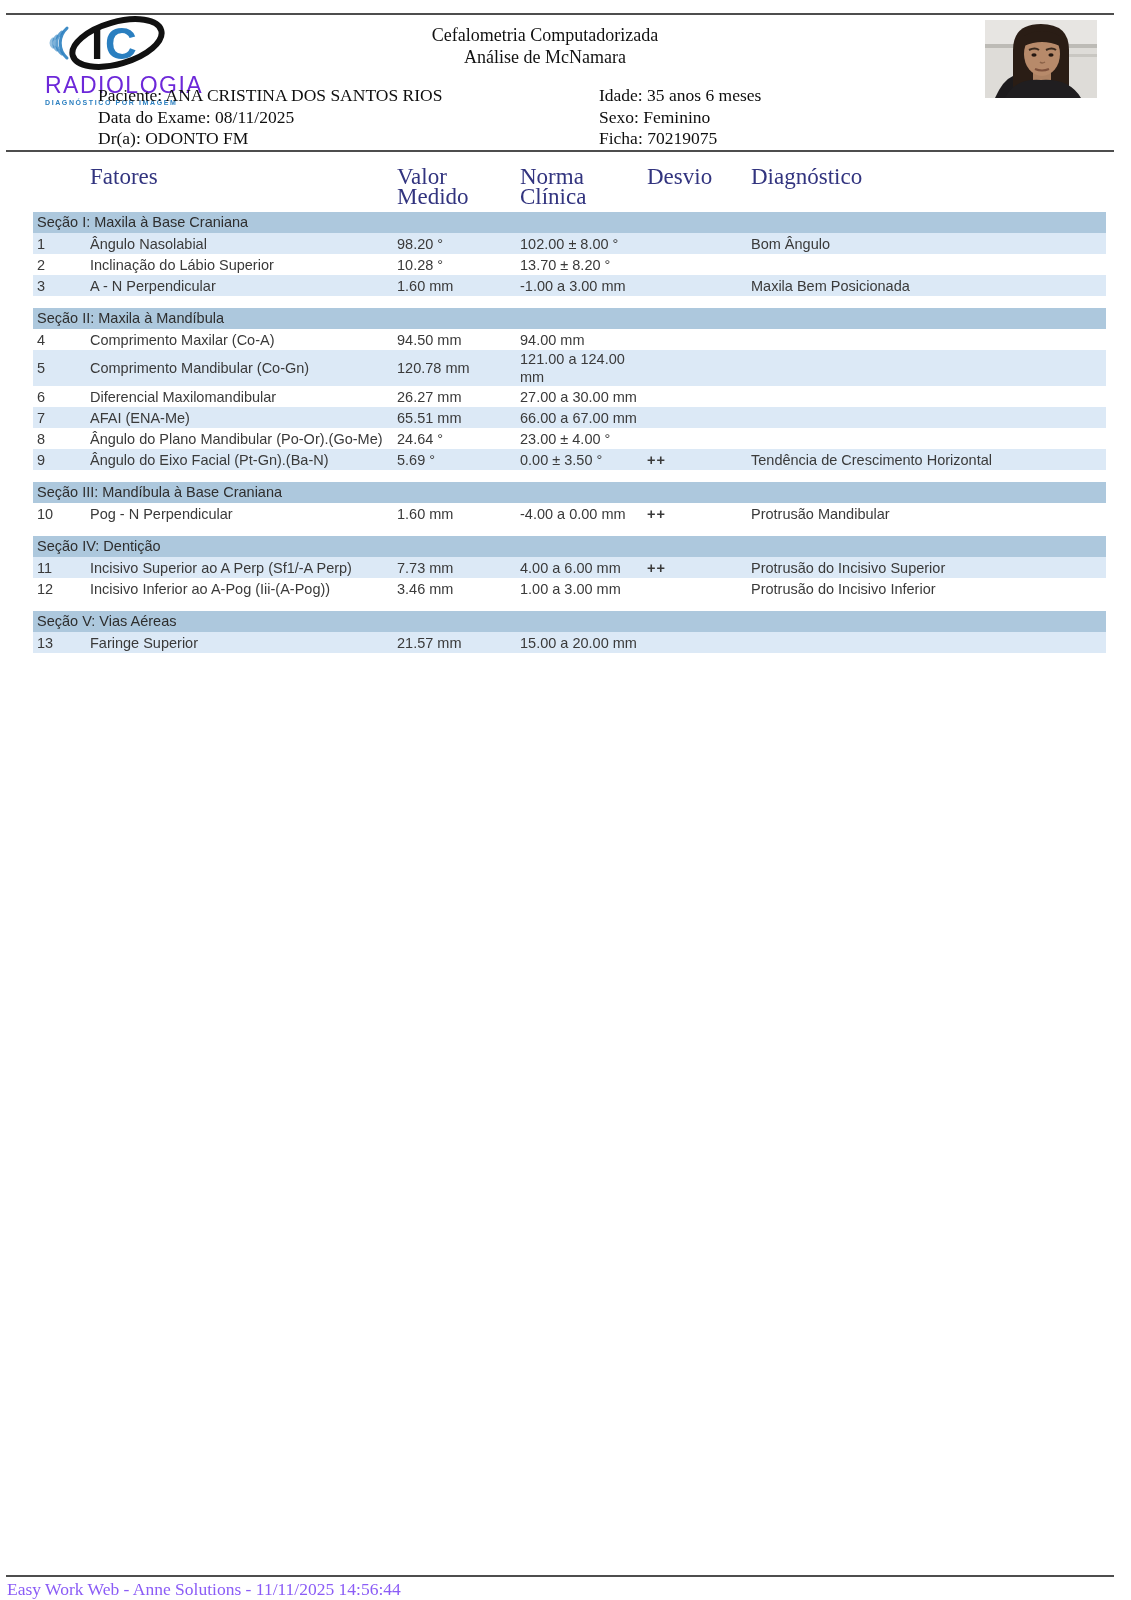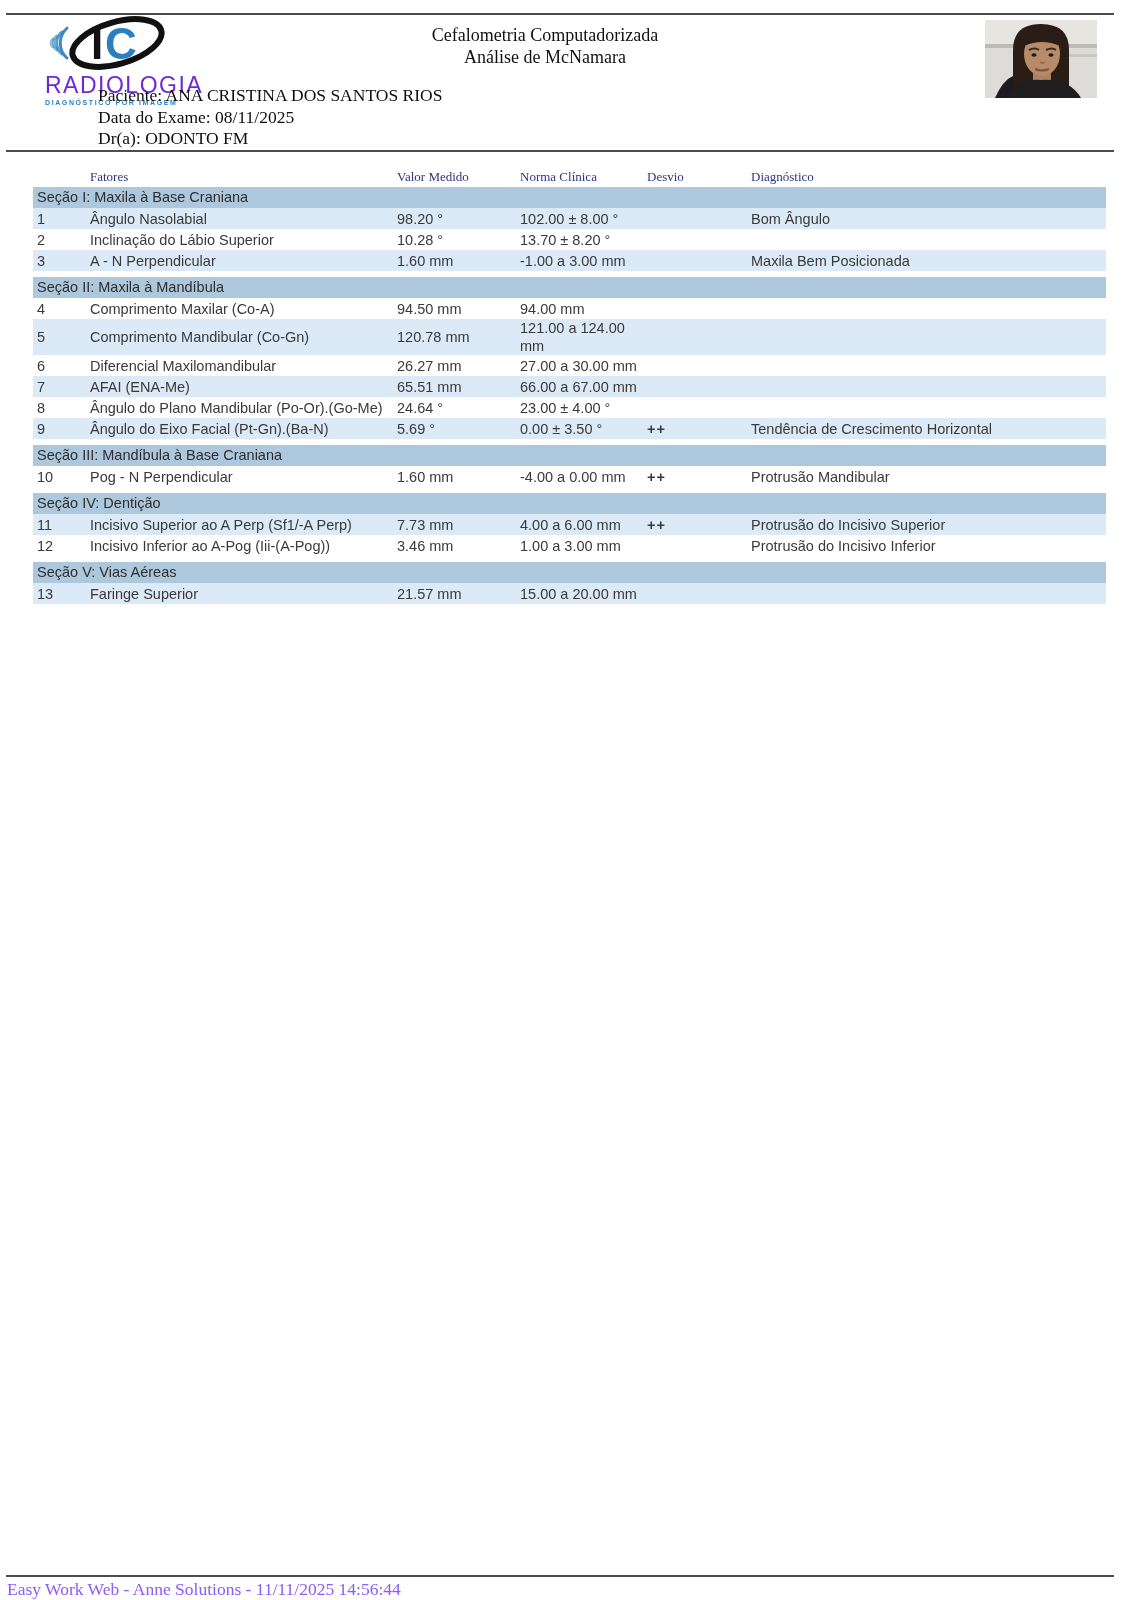--- a/index.html
+++ b/index.html
@@ -33,24 +33,24 @@
   .pi-left  { position:absolute; left:56px;  top:85px;margin-left:42px; }
   .pi-right { position:absolute; left:599px; top:85px; }
   .pi-line {
     font-family:"Liberation Serif","DejaVu Serif",serif;
     font-size:17.5px; color:#0e0e0e; line-height:21.5px; white-space:nowrap;
   }
 
   
   .report { position:absolute; left:33px; top:167px; width:1073px; font-size:14.5px; color:#3a3a3a; }
   .thead {
-    display:flex; height:20px; line-height:20px; 
-    font-family:"Liberation Serif","DejaVu Serif",serif; font-size:13px; color:#32347f;
-  }
-  .section { margin-bottom:6px; }
+    display:flex; height:20px; line-height:20px; margin-bottom:25px;
+    font-family:"Liberation Serif","DejaVu Serif",serif; font-size:23px; color:#32347f;
+  }
+  .section { margin-bottom:12px; }
   .sec-title {
     background:#adc8dd; height:21px; line-height:21px;
     padding-left:4px; color:#2e2e2e; font-size:14.5px;
   }
   .trow { display:flex; align-items:center; min-height:21px; line-height:18px; }
   .trow.alt { background:#dce9f6; }
   .c-num    { flex:0 0 57px;  padding-left:4px; }
   .c-factor { flex:0 0 307px; white-space:nowrap; overflow:hidden; }
   .c-valor  { flex:0 0 123px; }
   .c-norma  { flex:0 0 127px; padding-right:6px; }
@@ -120,20 +120,34 @@
     </div>
     <div class="pi-line">
       <span>Data do Exame:</span>
       <span>08/11/2025</span>
     </div>
     <div class="pi-line">
       <span>Dr(a):</span>
       <span>ODONTO FM</span>
     </div>
   </div>
+  <div class="pi-right">
+    <div class="pi-line">
+      <span>Idade:</span>
+      <span>35 anos 6 meses</span>
+    </div>
+    <div class="pi-line">
+      <span>Sexo:</span>
+      <span>Feminino</span>
+    </div>
+    <div class="pi-line">
+      <span>Ficha:</span>
+      <span>70219075</span>
+    </div>
+  </div>
 
   <div class="report">
     <div class="thead">
       <div class="c-num"></div>
       <div class="c-factor">Fatores</div>
       <div class="c-valor">Valor Medido</div>
       <div class="c-norma">Norma Clínica</div>
       <div class="c-desvio" style="font-weight:normal;letter-spacing:0">Desvio</div>
       <div class="c-diag">Diagnóstico</div>
     </div>

